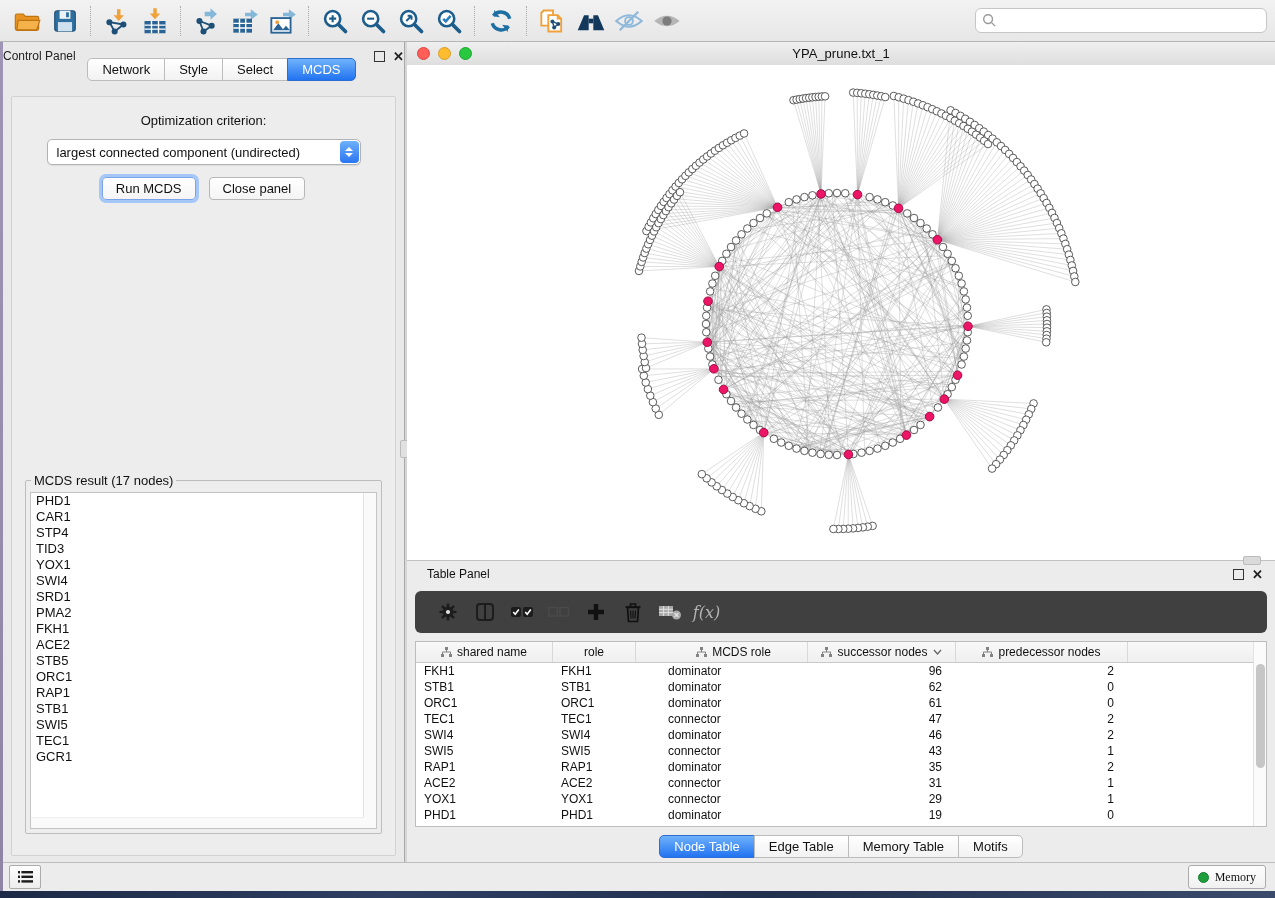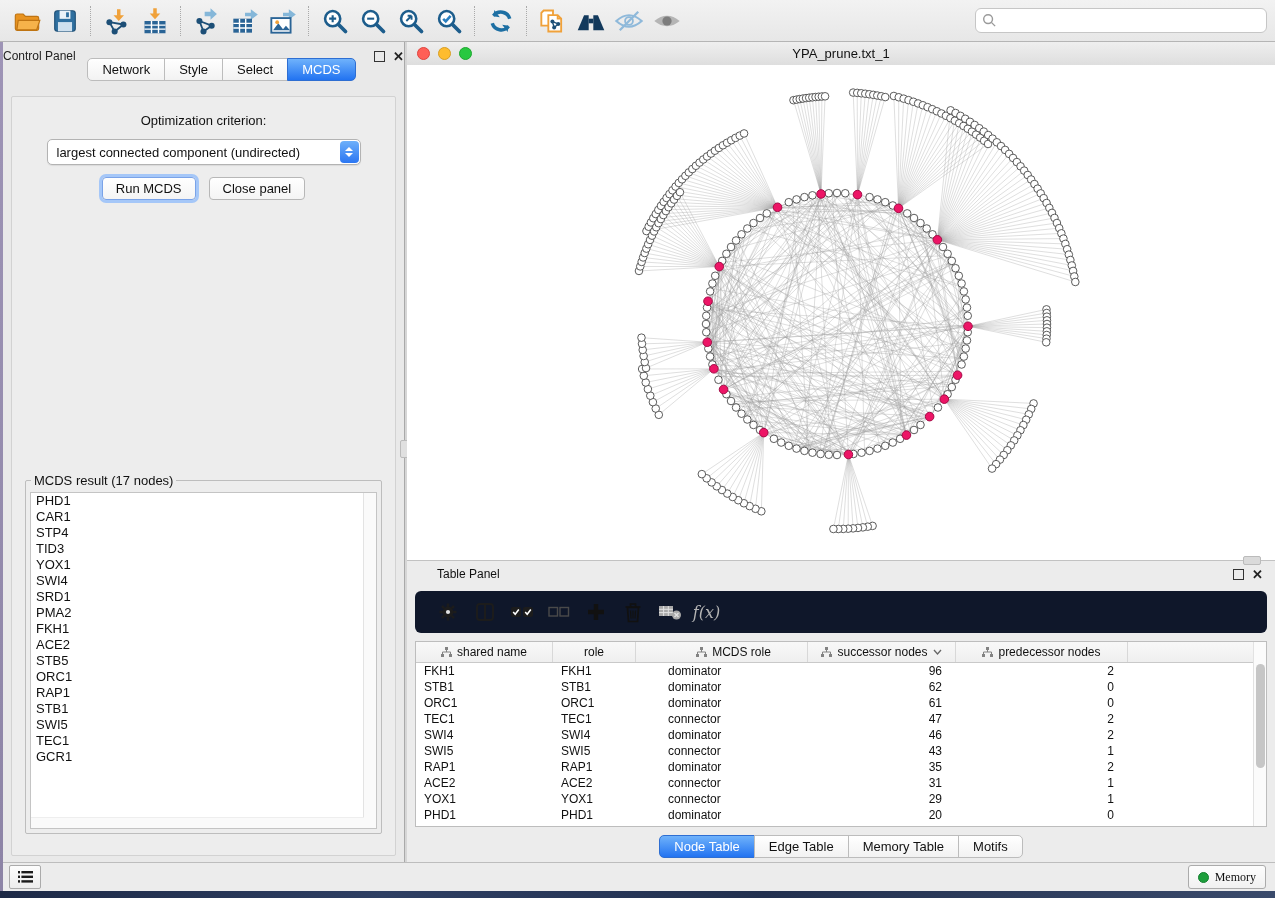--- a/index.html
+++ b/index.html
@@ -63,23 +63,23 @@
   #net-titlebar{position:absolute;left:0;top:0;right:0;height:23px;background:linear-gradient(#efefef,#dedede);
                 border-bottom:1px solid #a9a9a9;display:flex;align-items:center;padding:0 10px;}
   .light{width:13px;height:13px;border-radius:50%;margin-right:8px;}
   .light.red{background:#ff5f57;border:1px solid #e0443e;box-sizing:border-box;}
   .light.yellow{background:#febc2e;border:1px solid #d89e24;box-sizing:border-box;}
   .light.green{background:#28c840;border:1px solid #1da82f;box-sizing:border-box;}
   #net-title{position:absolute;left:0;right:0;text-align:center;font-size:13px;color:#111;}
   #net-body{position:absolute;left:0;top:23px;width:868px;height:495px;background:#fff;}
   
   #table-panel{position:absolute;left:0;top:518px;width:868px;height:302px;background:#ececec;border-top:1px solid #c2c2c2;}
-  #tp-header{position:absolute;left:18px;top:0;right:0;height:26px;display:flex;align-items:center;padding:0 12px;}
+  #tp-header{position:absolute;left:8px;top:0;right:0;height:26px;display:flex;align-items:center;padding:0 12px;}
   #tp-header .ptitle{font-size:12px;}
-  #tp-toolbar{position:absolute;left:8px;right:8px;top:30px;height:42px;background:#0f172a;border-radius:6px;
+  #tp-toolbar{position:absolute;left:8px;right:8px;top:30px;height:42px;background:#404040;border-radius:6px;
               display:flex;align-items:center;gap:0;padding-left:14px;}
   .tpbtn{width:37px;height:34px;display:flex;align-items:center;justify-content:center;}
   .fx{font:italic 16px "DejaVu Serif",serif;color:#b3b3b3;}
   #tp-table{position:absolute;left:8px;right:8px;top:80px;bottom:36px;background:#fff;border:1px solid #bdbdbd;overflow:hidden;}
   #thead{display:flex;height:20px;background:linear-gradient(#f8f8f8,#efefef);border-bottom:1px solid #c9c9c9;}
   .hc{display:flex;align-items:center;justify-content:center;gap:5px;font-size:12px;color:#111;
       border-right:1px solid #d8d8d8;box-sizing:border-box;}
   .c0{width:137px;} .c1{width:83px;} .c2{width:148px;margin-left:24px;} .c3{width:148px;} .c4{width:172px;} .c5{flex:1;border-right:none;}
   .row{display:flex;height:16px;align-items:center;}
   .cell{font-size:12px;box-sizing:border-box;padding-left:8px;white-space:nowrap;}
@@ -1311,21 +1311,21 @@
                 <span class="cell c1">YOX1</span>
                 <span class="cell c2">connector</span>
                 <span class="cell c3 num">29</span>
                 <span class="cell c4 num">1</span>
                 <span class="cell c5"></span>
               </div>
               <div class="row">
                 <span class="cell c0">PHD1</span>
                 <span class="cell c1">PHD1</span>
                 <span class="cell c2">dominator</span>
-                <span class="cell c3 num">20</span>
+                <span class="cell c3 num">19</span>
                 <span class="cell c4 num">0</span>
                 <span class="cell c5"></span>
               </div>
             </div>
           <div id="tbl-vtrack">
             <div id="tbl-thumb"></div>
           </div>
         </div>
 
         <div id="tp-tabs">

